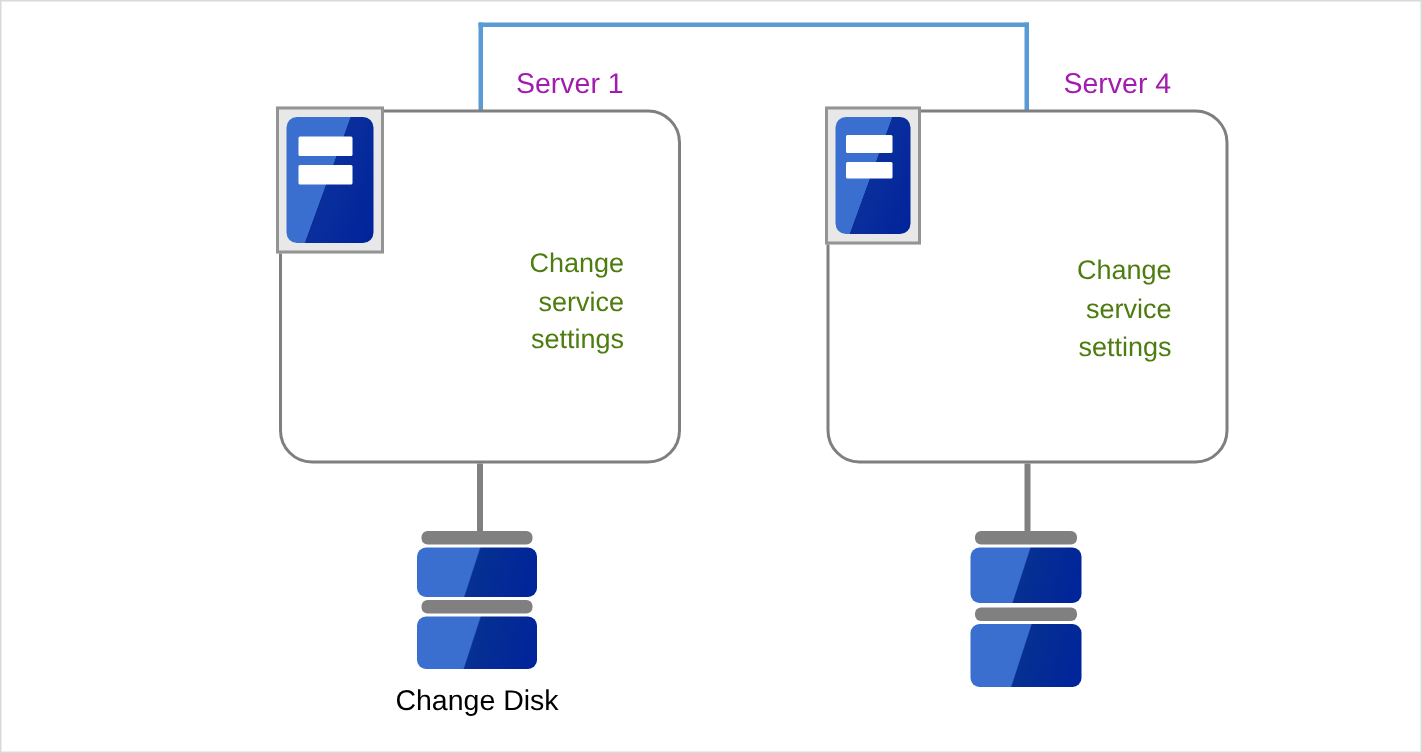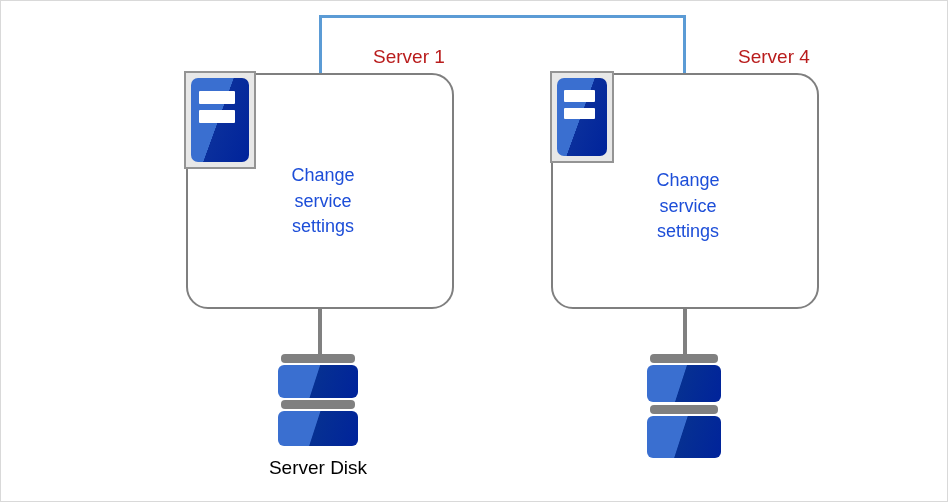--- a/index.html
+++ b/index.html
@@ -27,37 +27,36 @@
     height: 3px;
   }
   .link-v {
     background: #5b9bd5;
     width: 3px;
   }
 
   
   .server-label {
     font-size: 19px;
-    color: #b91c1c;
+    color: #a21caf;
     line-height: 1;
     white-space: nowrap;
-    margin-left: 29px;
   }
 
   
   .server-box {
     border: 2px solid #7f7f7f;
     border-radius: 22px;
     background: #ffffff;
     box-sizing: border-box;
   }
   .server-text {
     font-size: 18px;
-    color: #1d4ed8;
-    text-align: center;
+    color: #4d7c0f;
+    text-align: right;
     line-height: 1.42;
     white-space: pre-line;
   }
 
   
   .srv-icon {
     background: #e8e8e8;
     border: 2px solid #949494;
     box-sizing: border-box;
   }
@@ -131,21 +130,21 @@
 
   <div class="abs disk-stem" style="left:317px; top:308px; height:49px;"></div>
 
   <div class="abs" style="left:277px; top:353px; width:80px; height:92px;">
     <div class="abs disk-plate" style="left:3px; top:0px; width:74px;"></div>
     <div class="abs disk-slab" style="left:0px; top:11px; width:80px; height:33px;"></div>
     <div class="abs disk-plate" style="left:3px; top:46px; width:74px;"></div>
     <div class="abs disk-slab" style="left:0px; top:57px; width:80px; height:35px;"></div>
   </div>
 
-  <div class="abs disk-label" style="left:222px; top:457px; width:190px;">Server Disk</div>
+  <div class="abs disk-label" style="left:222px; top:457px; width:190px;">Change Disk</div>
 
   <div class="abs server-label" style="left:708px; top:46px;">Server 4</div>
 
   <div class="abs server-box" style="left:550px; top:72px; width:268px; height:236px;">
     <div class="abs server-text" style="left:42px; top:93px; width:186px;">Change
 service
 settings</div>
   </div>
 
   <div class="abs srv-icon" style="left:549px; top:70px; width:64px; height:92px;">

